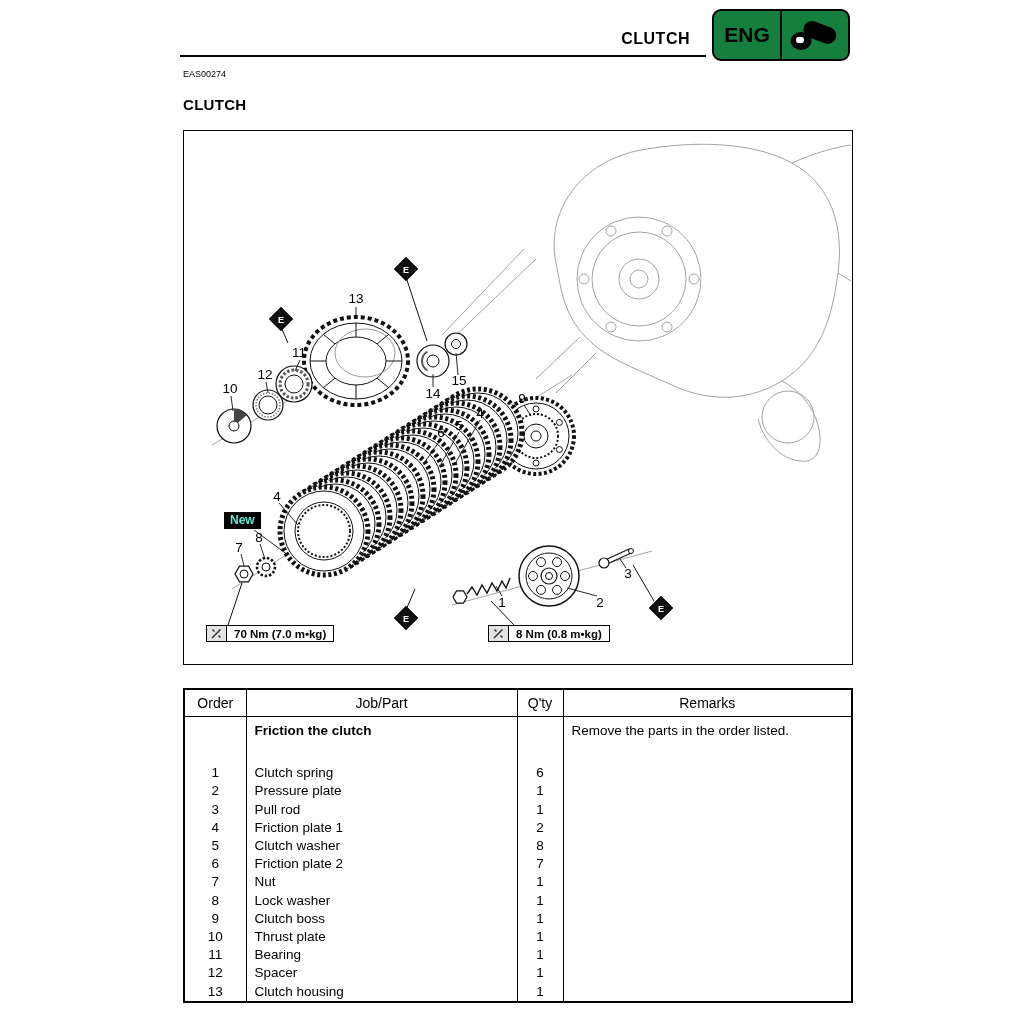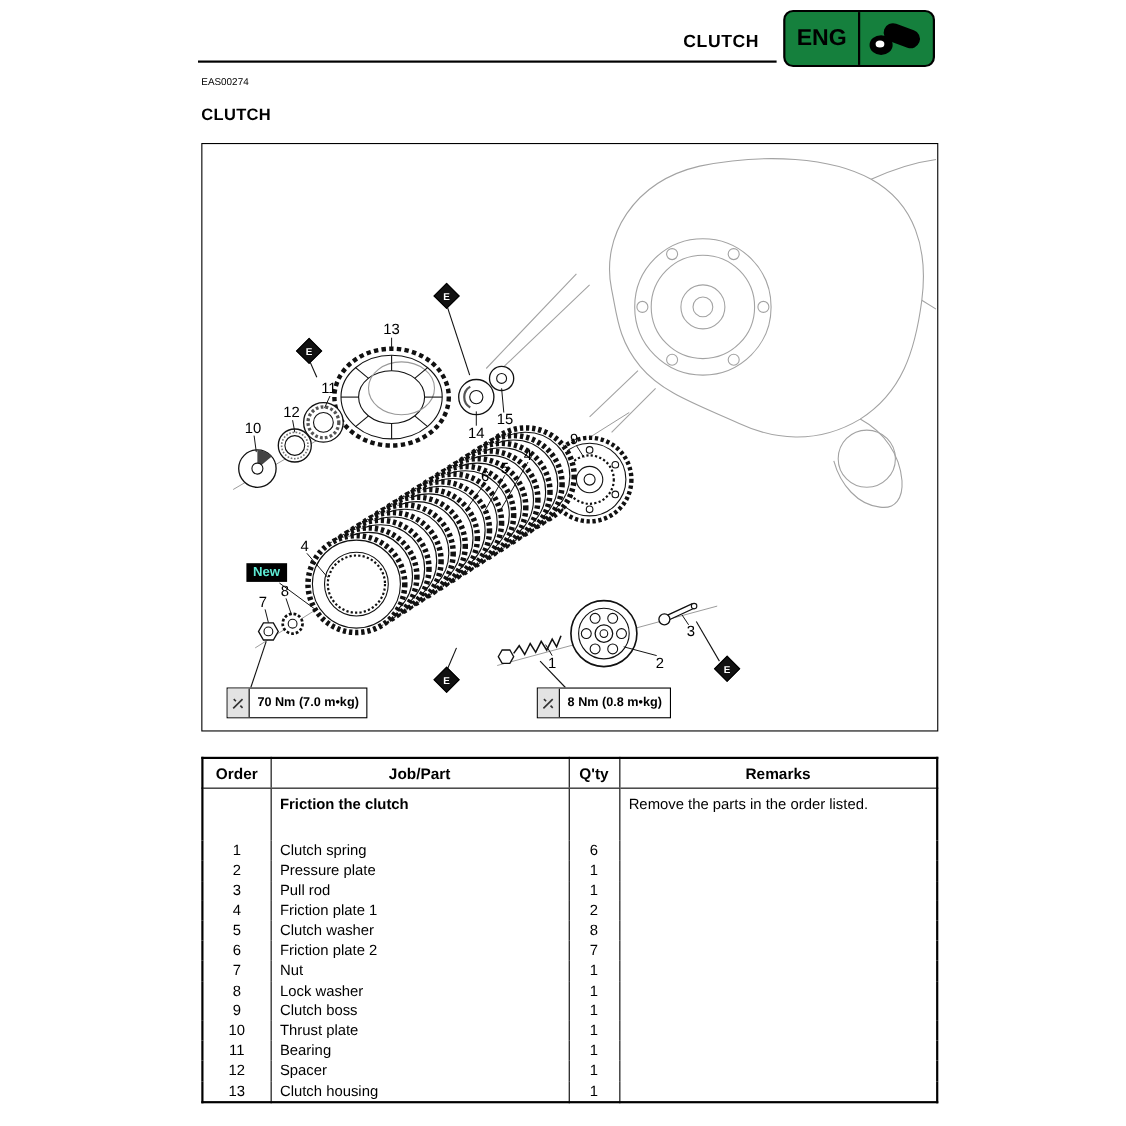--- a/index.html
+++ b/index.html
@@ -24,33 +24,33 @@
            border:1.5px solid #000;box-sizing:border-box;background:#fff;}
   .diagram svg.art{position:absolute;left:0;top:0;}
   .overlay{position:absolute;inset:0;}
   .callout{position:absolute;transform:translate(-50%,-50%);font-size:13.5px;line-height:1;}
   .e-marker{position:absolute;width:15px;height:15px;background:#111;border:1px solid #000;
             transform:translate(-50%,-50%) rotate(45deg);}
   .e-marker span{position:absolute;inset:0;display:flex;align-items:center;justify-content:center;
                  transform:rotate(-45deg);color:#fff;font-size:9px;font-weight:bold;}
   .new-label{position:absolute;left:40px;top:381px;background:#000;color:#5eead4;
              font-weight:bold;font-size:12px;padding:1px 6px 2px;}
-  .torque-box{position:absolute;top:494px;height:28px;display:flex;align-items:stretch;
+  .torque-box{position:absolute;top:494px;height:17px;display:flex;align-items:stretch;
               border:1.3px solid #000;background:#fff;box-sizing:border-box;}
   .torque-box.left{left:22px;}
   .torque-box.right{left:304px;}
   .torque-icon{width:19px;display:flex;align-items:center;justify-content:center;
                border-right:1.3px solid #000;background:#e3e3e3;}
   .torque-text{display:flex;align-items:center;font-weight:bold;font-size:11.5px;padding:0 7px;white-space:nowrap;}
 
   
   .parts-table{position:absolute;left:183px;top:688px;width:670px;}
   .parts-table table{width:100%;border-collapse:collapse;border:2px solid #000;
                      table-layout:fixed;font-size:13.5px;}
-  .parts-table th{font-weight:bold;height:24px;border-bottom:1.5px solid #000;font-size:14px;}
+  .parts-table th{font-weight:normal;height:24px;border-bottom:1.5px solid #000;font-size:14px;}
   .parts-table th + th, .parts-table td + td{border-left:1.3px solid #000;margin-left:35px;}
   .parts-table td{padding:0 8px;line-height:18.2px;vertical-align:top;overflow:hidden;}
   td.c-order{text-align:center;padding:0;}
   td.c-qty{text-align:center;padding:0;}
   .intro-row td{padding-top:5px;padding-bottom:24px;}
   .intro-row .c-job{font-weight:bold;}
 </style>
 </head>
 <body>
 

